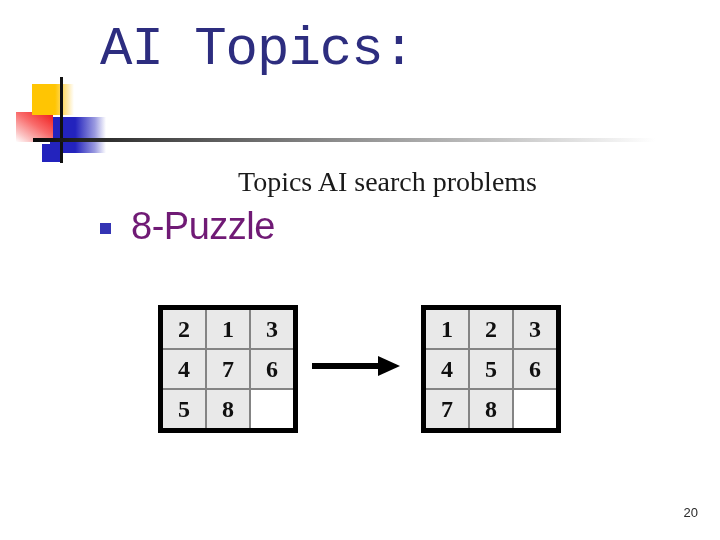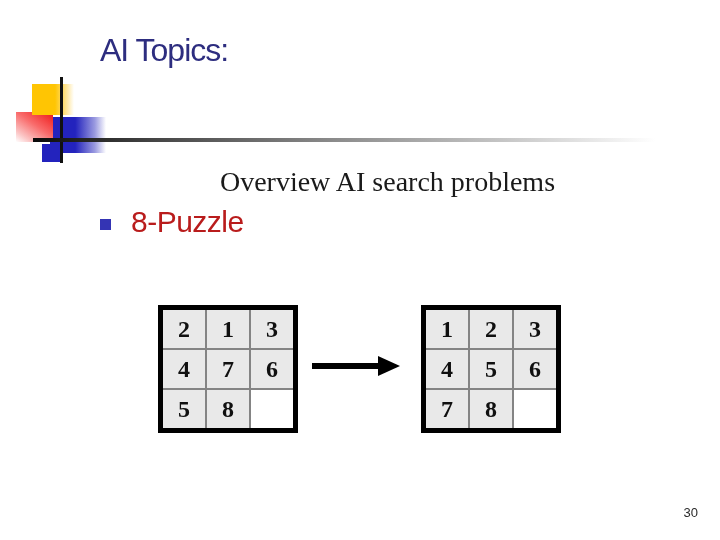--- a/index.html
+++ b/index.html
@@ -31,37 +31,37 @@
     position:absolute; left:60px; top:77px; width:3px; height:86px; background:#111;
   }
   .h-rule {
     position:absolute; left:33px; top:138px; width:662px; height:4px;
     background:linear-gradient(to right, #0a0a0a 0%, #444 18%, #8a8a8a 45%, #c3c3c3 70%, rgba(255,255,255,0) 94%);
   }
 
   
   .title {
     position:absolute; left:100px; top:24px; width:600px;
-    color:#2d2d7f; font-size:32px; line-height:52px; letter-spacing:-1px;
-    font-family:Liberation Sans, sans-serif;
+    color:#2d2d7f; font-size:54px; line-height:52px; letter-spacing:-1px;
+    font-family:Liberation Mono, monospace;
   }
 
   
   .subtitle {
     position:absolute; left:0; top:166px; width:720px;
     text-align:center; padding-left:55px; box-sizing:border-box;
     color:#1a1a1a; font-size:28px;
     font-family:"Liberation Serif","DejaVu Serif",serif;
   }
   .bullet-row { position:absolute; left:100px; top:205px; display:flex; align-items:center; }
   .bullet-sq {
     width:11px; height:11px; background:#3434b4; margin-right:20px; margin-top:4px;
     flex:0 0 auto;
   }
-  .bullet-text { color:#b91c1c; font-size:30px; letter-spacing:-0.5px; }
+  .bullet-text { color:#701a75; font-size:38px; letter-spacing:-0.5px; }
 
   
   .puzzle {
     position:absolute; border-collapse:collapse; background:#ffffff;
     border:5px solid #000000;
   }
   .puzzle td {
     width:40px; height:36px; border:2px solid #848484;
     background:#e9e9e9; text-align:center; vertical-align:middle;
     font-family:"Liberation Serif","DejaVu Serif",serif;
@@ -90,21 +90,21 @@
     <div class="red-sq"></div>
     <div class="yellow-sq"></div>
     <div class="v-line"></div>
   </div>
   <div class="h-rule"></div>
 
   <div class="title">
     <div>AI Topics:</div>
   </div>
 
-  <div class="subtitle">Overview AI search problems</div>
+  <div class="subtitle">Topics AI search problems</div>
 
   <div class="bullet-row">
     <div class="bullet-sq"></div>
     <div class="bullet-text">8-Puzzle</div>
   </div>
 
   <table class="puzzle start">
     <tbody>
         <tr>
       <td>2</td>
@@ -142,15 +142,15 @@
       <td>6</td>
     </tr>
     <tr>
       <td>7</td>
       <td>8</td>
       <td class="empty"></td>
     </tr>
   </tbody>
     </table>
 
-  <div class="page-number">30</div>
+  <div class="page-number">20</div>
 
 </div>
 
 </body></html>

